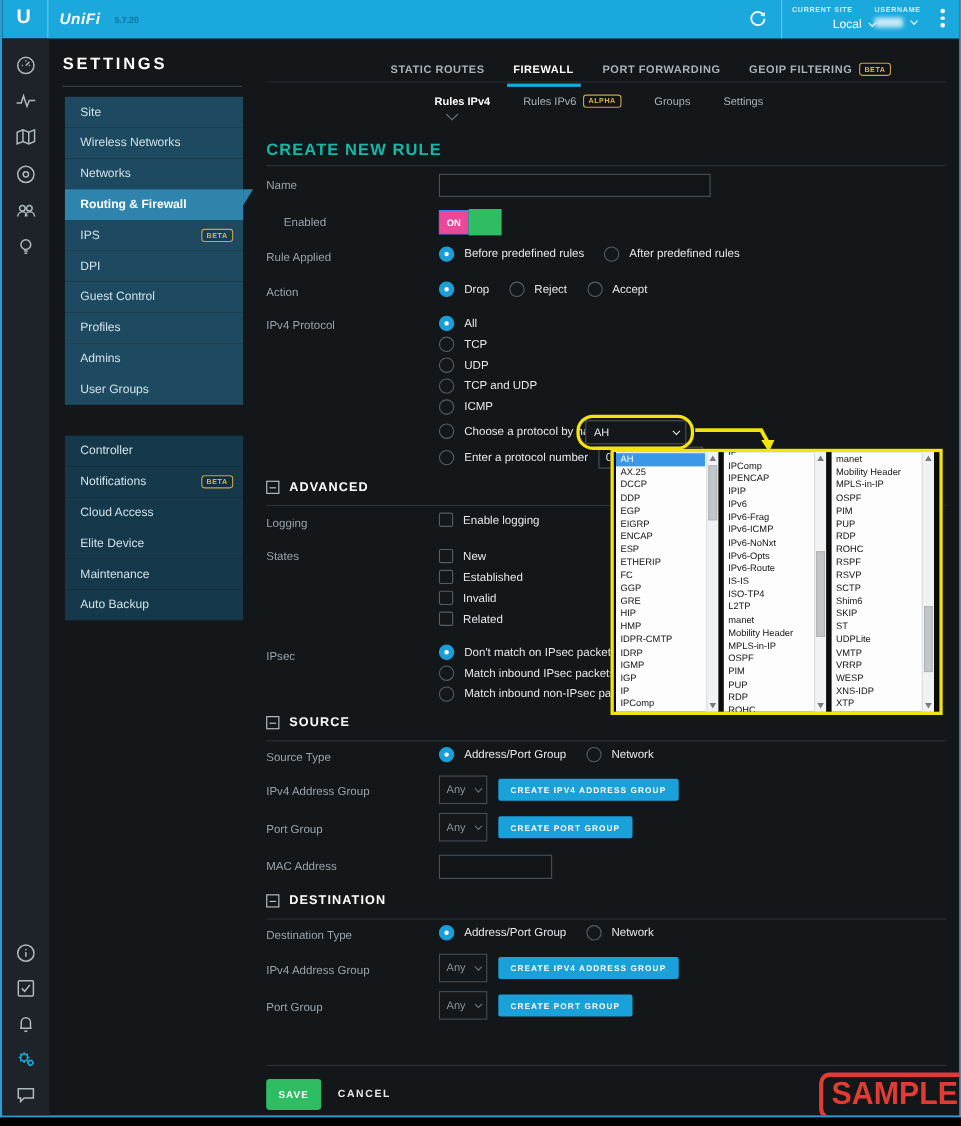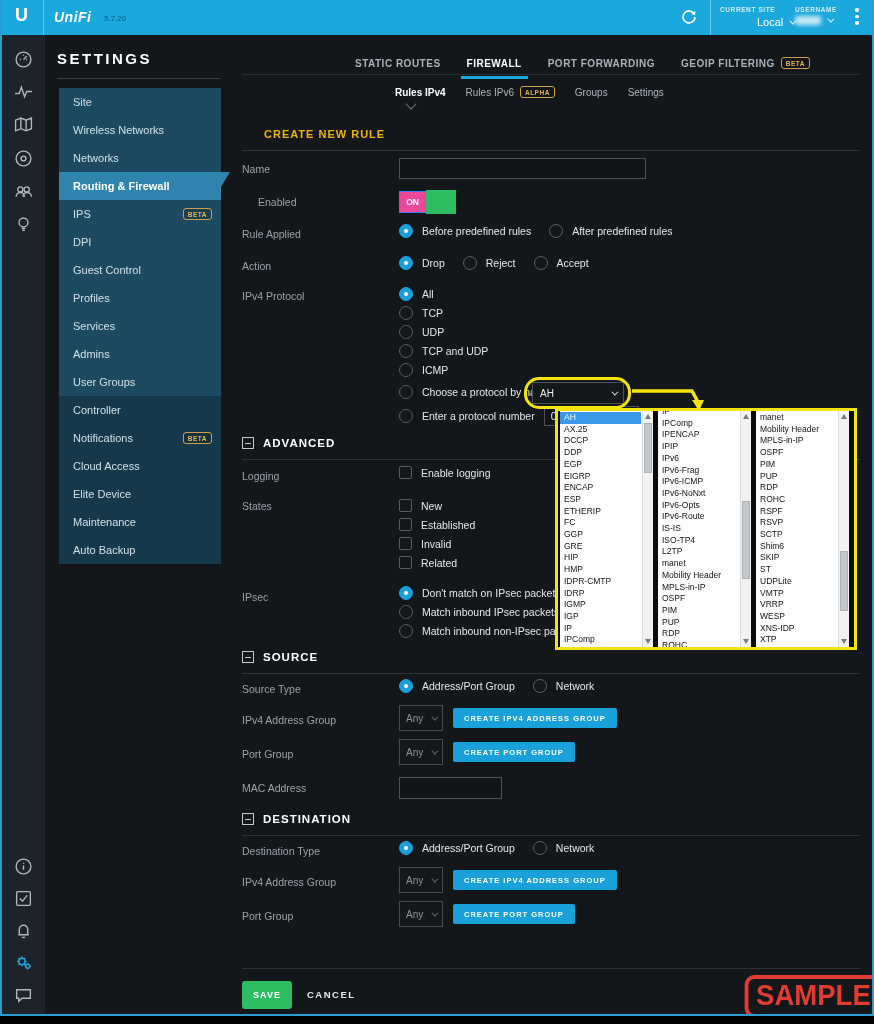--- a/index.html
+++ b/index.html
@@ -41,32 +41,32 @@
   .menu-item.active::after { content:''; position:absolute; right:-9px; top:0; width:0; height:0;
       border-top:15px solid #2e84ad; border-right:9px solid transparent; }
   .badge { border:1px solid #c9a24b; color:#e0b452; font-size:6.5px; font-weight:bold; padding:1.5px 4px; border-radius:3px; letter-spacing:0.5px; background:rgba(0,0,0,0.15); }
 
   
   .tabs { position:absolute; left:353px; top:57px; display:flex; gap:26px; }
   .tab { position:relative; font-size:10px; font-weight:bold; letter-spacing:0.5px; color:#a9b2b9; display:flex; align-items:center; gap:6px; cursor:pointer; padding-bottom:10px; }
   .tab.active { color:#fff; }
   .tab.active::after { content:''; position:absolute; left:-6px; right:-6px; bottom:0; height:3px; background:#1BA8DD; }
   .tab-hr { position:absolute; left:240px; top:74px; width:618px; height:1px; background:#262c32; }
-  .subtabs { position:absolute; left:393px; top:86px; display:flex; gap:20px; }
+  .subtabs { position:absolute; left:393px; top:86px; display:flex; gap:30px; }
   .subtab { position:relative; font-size:10px; color:#a9b2b9; display:flex; align-items:center; gap:6px; cursor:pointer; }
   .subtab.active { color:#fff; font-weight:bold; }
   .subtab-caret { position:absolute; left:405px; top:100px; width:8px; height:8px; border-right:1.5px solid #6a737a; border-bottom:1.5px solid #6a737a; transform:rotate(45deg); }
 
   
   .flabel { position:absolute; left:240px; color:#98a2a9; font-size:10.5px; }
   .hr { position:absolute; left:240px; width:618px; height:1px; background:#2b3138; }
   .sect { position:absolute; left:240px; display:flex; align-items:center; gap:9px; color:#fff; font-size:11.5px; font-weight:bold; letter-spacing:1px; }
   .collapse { position:relative; width:12px; height:12px; border:1px solid #c3cad0; }
   .collapse::after { content:''; position:absolute; left:2px; right:2px; top:4.5px; height:1.5px; background:#c3cad0; }
-  .title { position:absolute; left:240px; color:#eab308; font-size:11px; font-weight:bold; letter-spacing:1px;margin-left:22px; }
+  .title { position:absolute; left:240px; color:#14b8a6; font-size:15px; font-weight:bold; letter-spacing:1px; }
 
   .txt-input { background:#111518; border:1px solid #4a5258; color:#e6eaec; font-size:10.5px; padding:0 6px; font-family:inherit; }
   .radio { position:relative; flex:none; width:14px; height:14px; border-radius:50%; border:1.5px solid #555e66; background:#14181b; display:inline-block; }
   .selected > .radio { background:#1b9fd8; border-color:#1b9fd8; }
   .selected > .radio::after { content:''; position:absolute; left:4px; top:4px; width:4px; height:4px; border-radius:50%; background:#fff; }
   .checkbox { flex:none; width:13px; height:13px; border:1.5px solid #555e66; border-radius:2px; background:#14181b; display:inline-block; }
   .opt-row { display:flex; align-items:center; gap:9px; color:#e3e7ea; font-size:10.5px; cursor:pointer; }
   .hgroup { position:absolute; left:397px; display:flex; gap:18px; }
   .vgroup { position:absolute; left:397px; display:flex; flex-direction:column; }
   .vgroup .opt-row { height:19px; }
@@ -240,24 +240,20 @@
       </div>
       <div class="menu-item">
         <span>Guest Control</span>
 
       </div>
       <div class="menu-item">
         <span>Profiles</span>
 
       </div>
       <div class="menu-item">
-        <span>Services</span>
-
-      </div>
-      <div class="menu-item">
         <span>Admins</span>
 
       </div>
       <div class="menu-item">
         <span>User Groups</span>
 
       </div>
     </div>
   <div class="menu g2" style="top:396px;">
 

